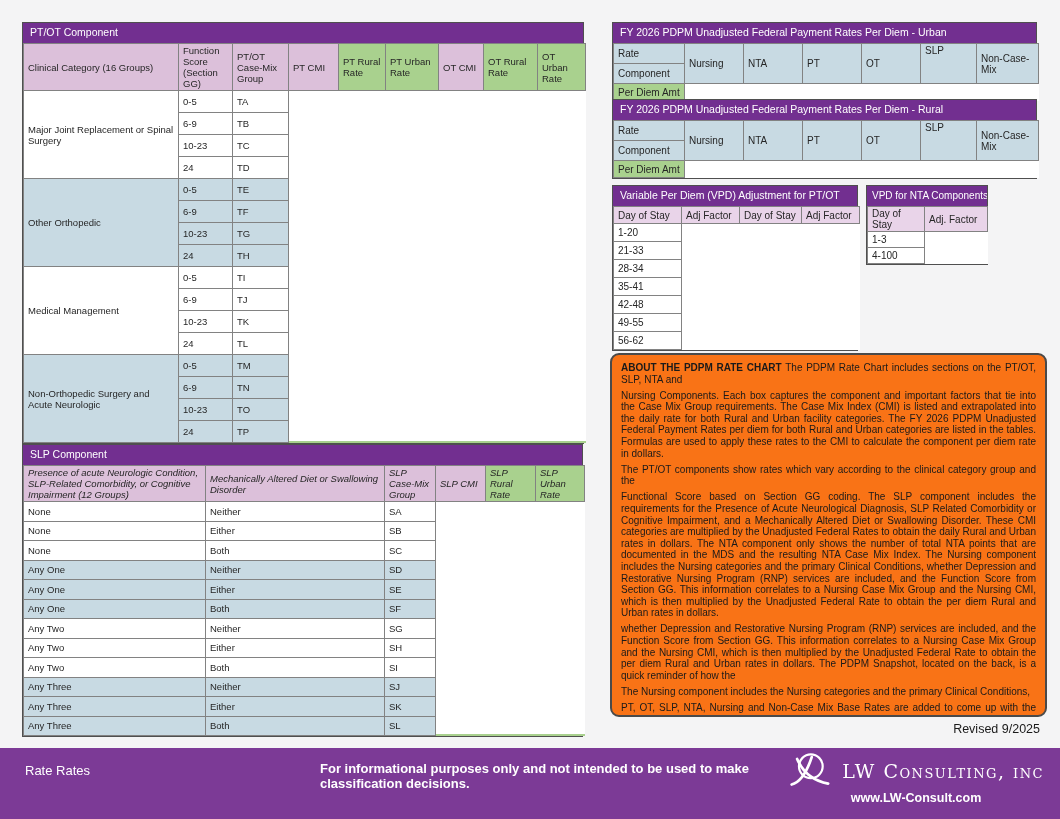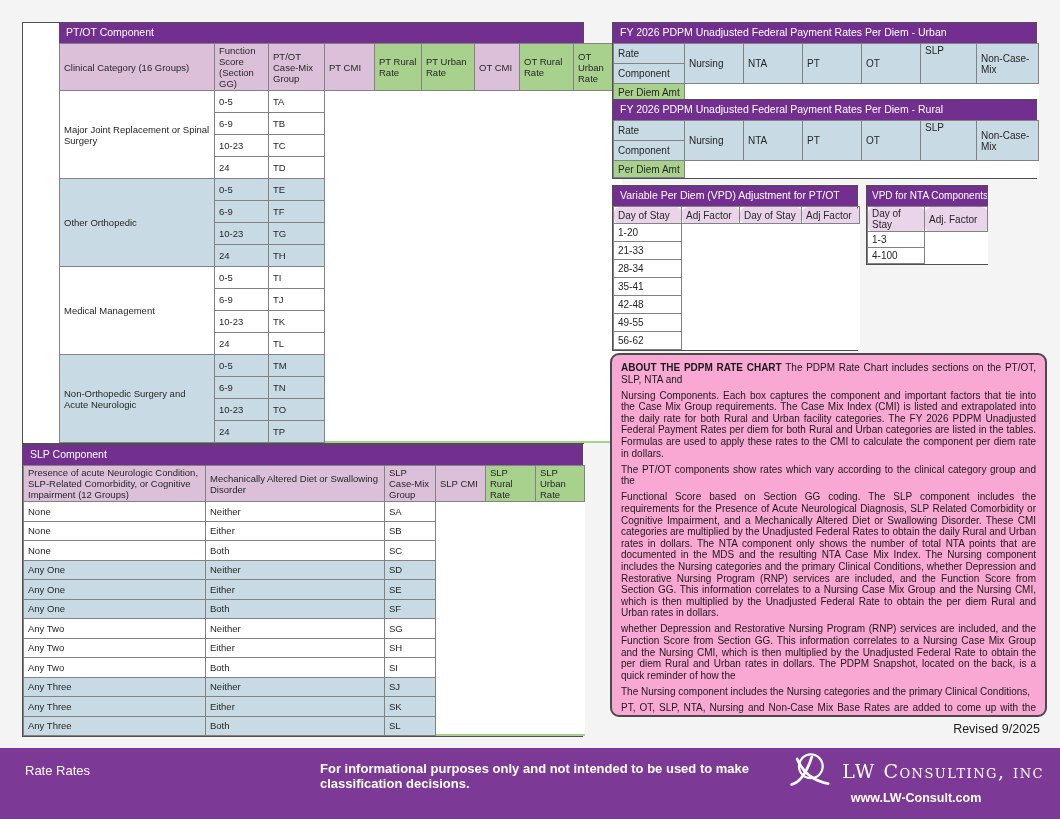--- a/index.html
+++ b/index.html
@@ -4,65 +4,65 @@
 <style>
   * { margin:0; padding:0; box-sizing:border-box; }
   html,body { width:1060px; height:819px; }
   body { font-family:"Liberation Sans", sans-serif; background:#f4f4f5; position:relative; color:#262626; }
 
   .panel { position:absolute; background:#fff; border:1px solid #4f4f4f; }
   .tbar { background:#722f90; color:#fff; font-size:10.5px; line-height:19px; padding:0 7px; height:20px; white-space:nowrap; overflow:hidden; }
   table { border-collapse:collapse; table-layout:fixed; width:100%; }
   td { border:1px solid #828282; font-size:9.5px; padding:1px 4px; vertical-align:middle; overflow:hidden; }
   .hdr-pink  { background:#dcc0da; }
-  .hdr-pink2 { background:#e9d4e9;border-radius:6px; }
+  .hdr-pink2 { background:#e9d4e9; }
   .hdr-green { background:#a9d18e; }
   .hdr-blue  { background:#c8dae3; }
   .row-blue td { background:#c8dae3; }
   .empty-region { border:none; border-left:1px solid #828282; background:#fff;
                   box-shadow:inset 0 -2px 0 #a9d18e; }
   .empty-plain  { border:none; border-left:1px solid #828282; background:#fff; }
 
   .ptot thead tr { height:42px; }
   .ptot tbody tr { height:22px; }
-  .slp  thead tr { height:36px; }
+  .slp  thead tr { height:36px;font-style:italic; }
   .slp  tbody tr { height:19.5px;margin-left:38px; }
   .fed  tr.h { height:20px; }
   .fed  tr.pd { height:17px; }
   .fed  td { font-size:10px; }
   .vpd  thead tr { height:17px; }
   .vpd  tbody tr { height:18px; }
   .vpd  td { font-size:10px; }
   .nta  thead tr { height:17px; }
   .nta  tbody tr { height:16px; }
   .nta  td { font-size:10px; }
 
   .about-box { position:absolute; left:610px; top:353px; width:437px; height:364px;
-               background:#f9a8d4; border:2px solid #4a4a4a; border-radius:9px;
+               background:#f97316; border:2px solid #4a4a4a; border-radius:9px;
                padding:7px 9px; overflow:hidden; }
   .about-box p { font-size:10px; line-height:11.6px; text-align:justify; margin-bottom:4.5px; color:#1a1a1a; }
   .about-box b { font-weight:bold; }
 
   .revised { position:absolute; left:800px; top:722px; width:240px; text-align:right;
              font-size:12.5px; color:#1a1a1a; }
 
   .footer { position:absolute; left:0; top:748px; width:1060px; height:71px; background:#7c3a96; color:#fff; }
   .f-left { position:absolute; left:25px; top:15px; }
   .f-left .t1 { font-size:13px; font-weight:bold; line-height:15px; }
   .f-left .t2 { font-size:13px; line-height:15px; }
   .f-center { position:absolute; left:320px; top:13px; width:430px; font-size:13px; font-weight:bold; line-height:15px; }
   .f-right { position:absolute; left:788px; top:3px; width:256px; text-align:center; }
   .logo-row { display:flex; align-items:center; justify-content:space-between; gap:5px; height:40px; }
   .logo-text { font-family:"DejaVu Serif", serif; font-variant:small-caps; font-size:19px; letter-spacing:1.5px; white-space:nowrap; }
   .website { font-size:12.5px; font-weight:bold; margin-top:0px; }
 </style>
 </head>
 <body>
 
-<div class="panel" style="left:22px; top:22px; width:562px;padding-left:36px;">
+<div class="panel" style="left:22px; top:22px; width:562px;">
   <div class="tbar">PT/OT Component</div>
   <table class="ptot">
     <colgroup>
       <col style="width:155px">
         <col style="width:54px">
         <col style="width:56px">
         <col style="width:50px">
       <col style="width:47px">
         <col style="width:53px">
         <col style="width:45px">

